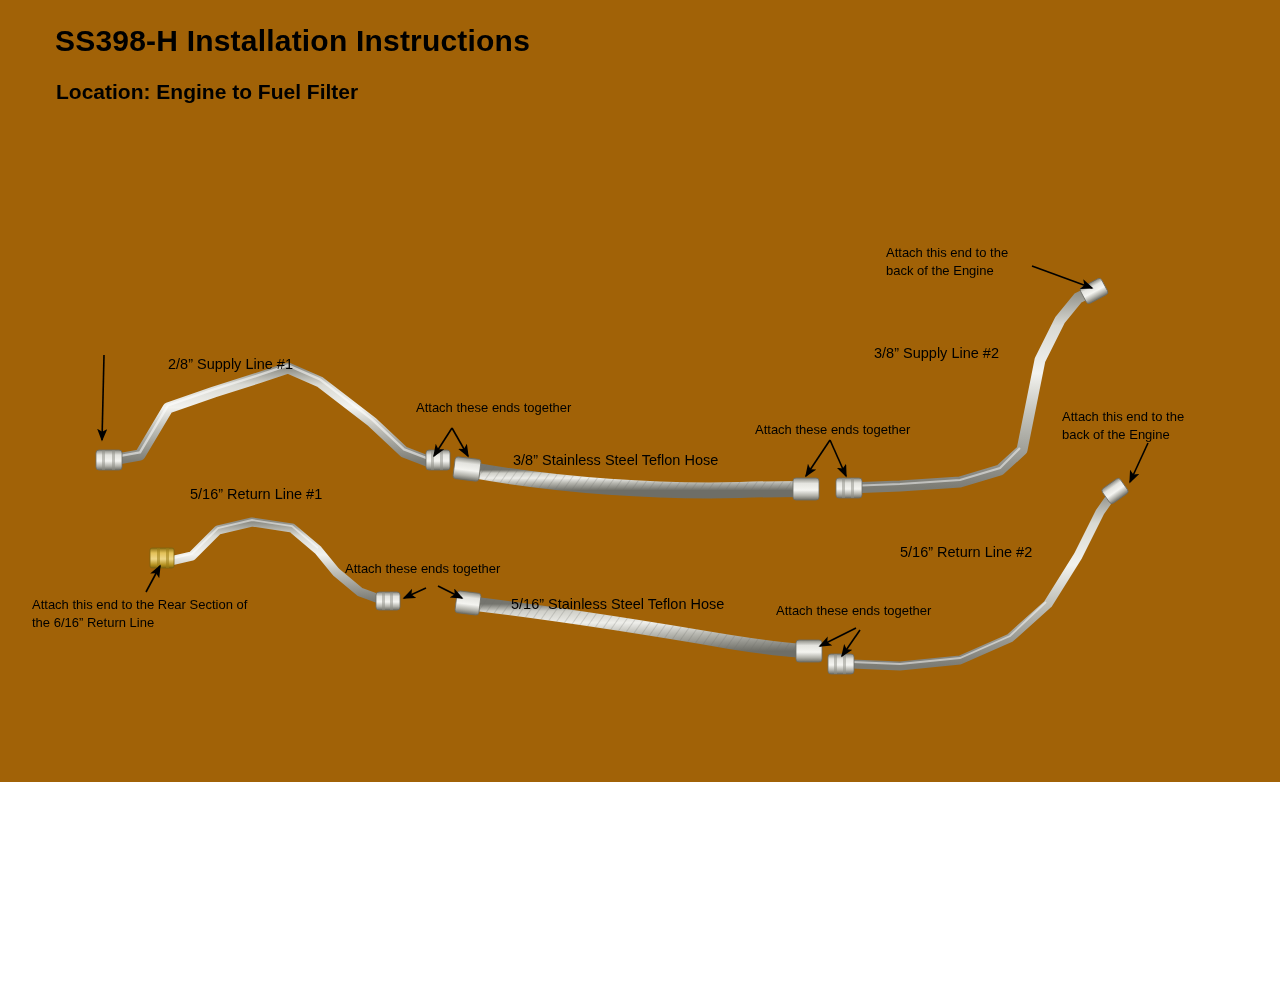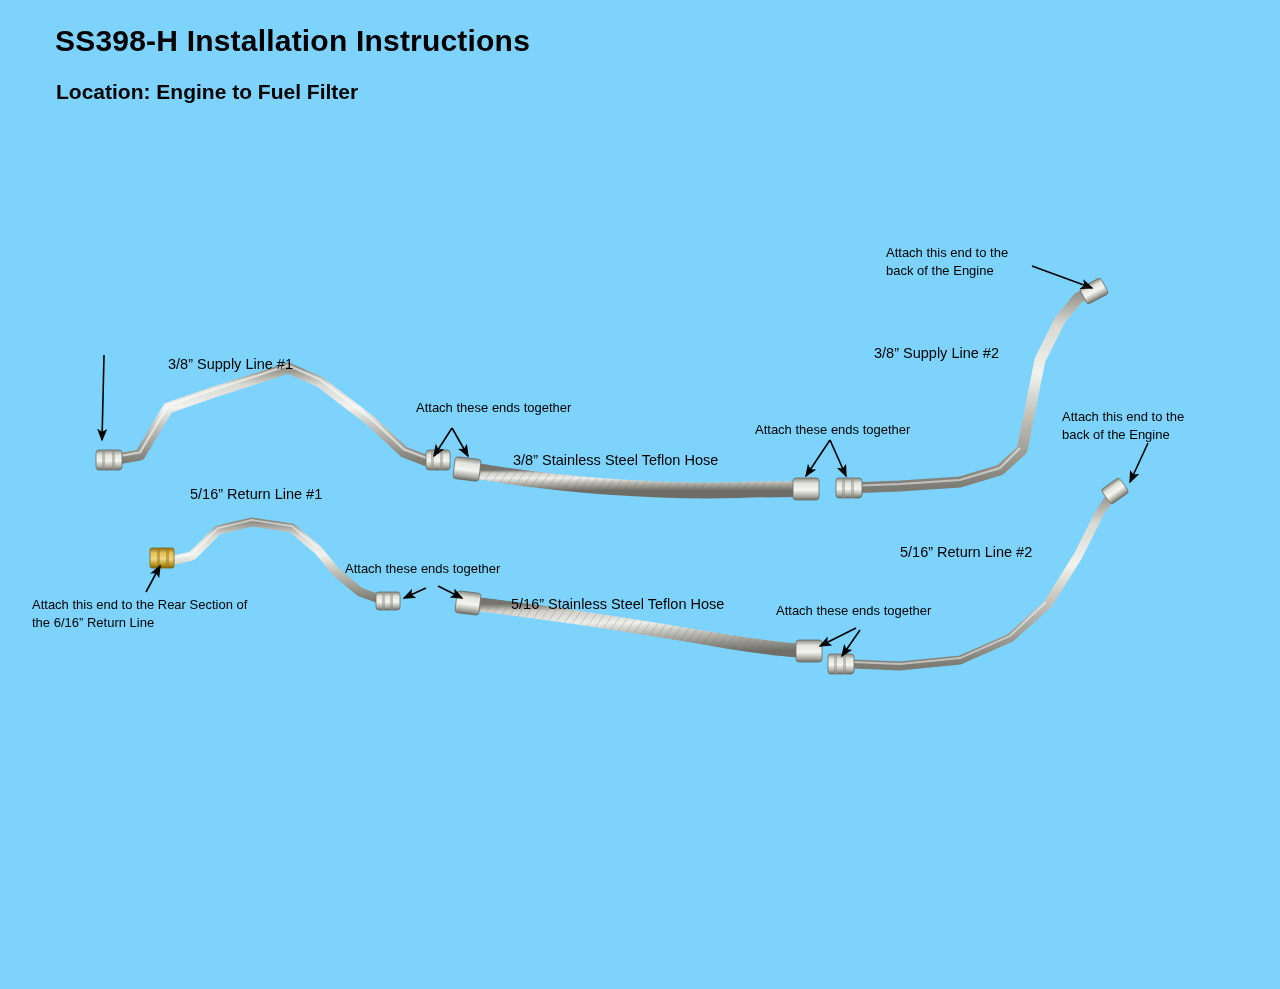--- a/index.html
+++ b/index.html
@@ -7,23 +7,23 @@
     padding: 0;
     background: #ffffff;
   }
   body {
     font-family: "Liberation Sans", sans-serif;
     color: #000000;
   }
   #page {
     position: relative;
     width: 1280px;
-    height: 989px;
+    height: 782px;
     overflow: hidden;
-    background: #7dd3fc;
+    background: #a16207;
   }
   .title {
     position: absolute;
     left: 55px;
     top: 24px;
     font-size: 30px;
     font-weight: bold;
     letter-spacing: 0.2px;
   }
   .subtitle {
@@ -244,21 +244,21 @@
 the 6/16” Return Line</div>
 
   <div class="callout" style="left:416px; top:399px;">Attach these ends together</div>
 
   <div class="callout" style="left:755px; top:421px;">Attach these ends together</div>
 
   <div class="callout" style="left:345px; top:560px;">Attach these ends together</div>
 
   <div class="callout" style="left:776px; top:602px;">Attach these ends together</div>
 
-  <div class="partlabel" style="left:168px; top:356px;">3/8” Supply Line #1</div>
+  <div class="partlabel" style="left:168px; top:356px;">2/8” Supply Line #1</div>
 
   <div class="partlabel" style="left:874px; top:345px;">3/8” Supply Line #2</div>
 
   <div class="partlabel" style="left:513px; top:452px;">3/8” Stainless Steel Teflon Hose</div>
 
   <div class="partlabel" style="left:190px; top:486px;">5/16” Return Line #1</div>
 
   <div class="partlabel" style="left:900px; top:544px;">5/16” Return Line #2</div>
 
   <div class="partlabel" style="left:511px; top:596px;">5/16” Stainless Steel Teflon Hose</div>

